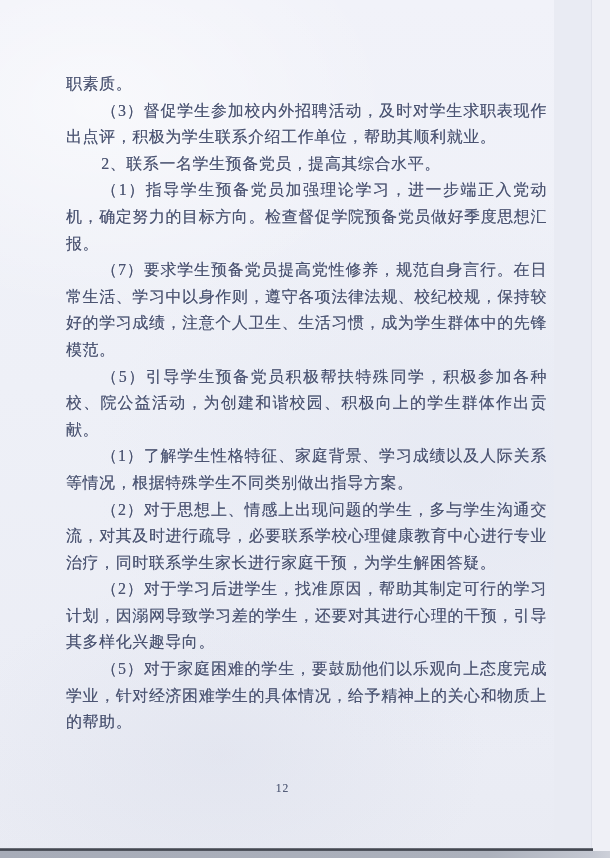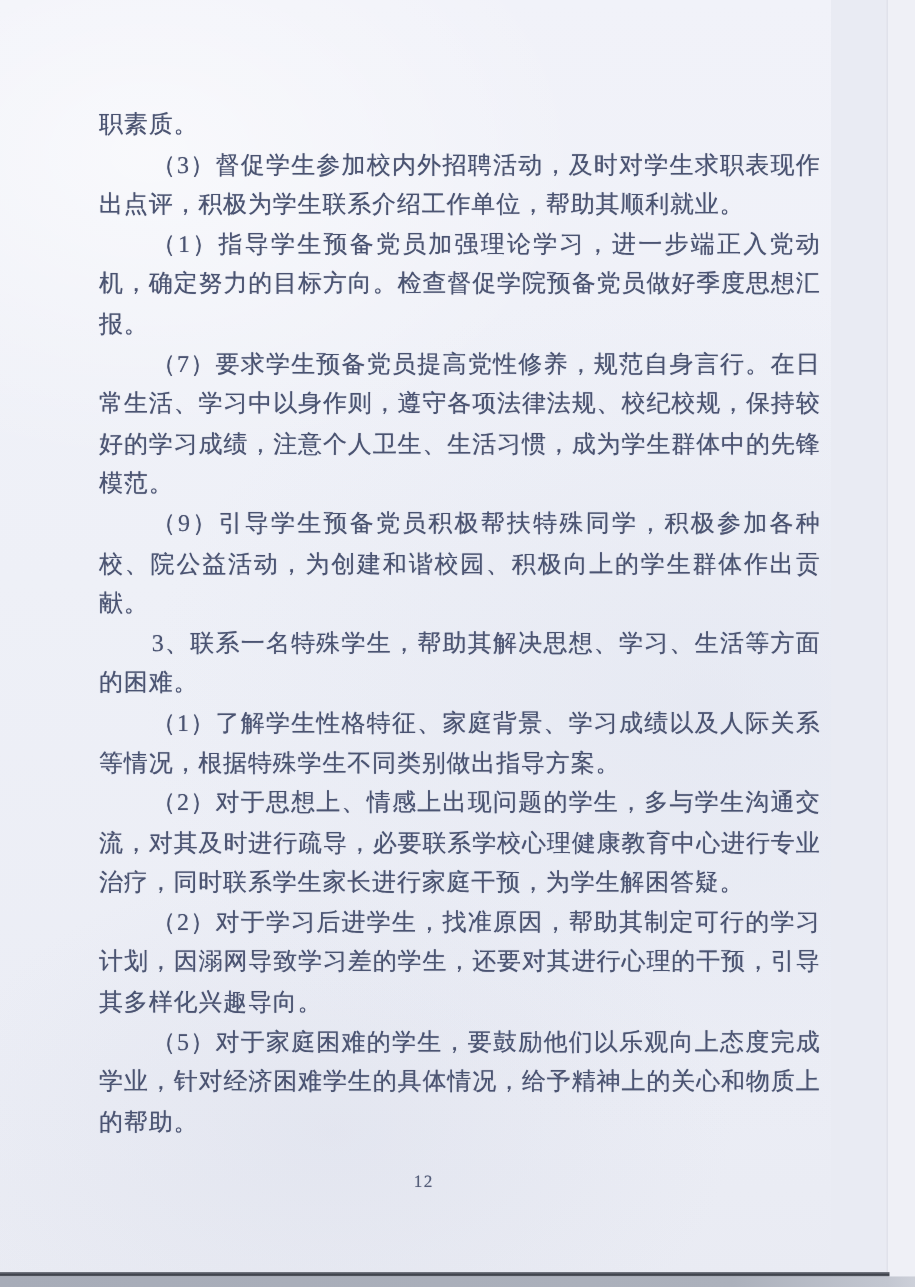--- a/index.html
+++ b/index.html
@@ -83,24 +83,24 @@
   }
 </style>
 </head>
 <body>
 
 <div class="scan">
 
   <div class="textblock">
     <p class="para no-indent">职素质。</p>
     <p class="para">（3）督促学生参加校内外招聘活动，及时对学生求职表现作出点评，积极为学生联系介绍工作单位，帮助其顺利就业。</p>
+    <p class="para">2、联系一名学生预备党员，提高其综合水平。</p>
     <p class="para">（1）指导学生预备党员加强理论学习，进一步端正入党动机，确定努力的目标方向。检查督促学院预备党员做好季度思想汇报。</p>
     <p class="para">（7）要求学生预备党员提高党性修养，规范自身言行。在日常生活、学习中以身作则，遵守各项法律法规、校纪校规，保持较好的学习成绩，注意个人卫生、生活习惯，成为学生群体中的先锋模范。</p>
-    <p class="para">（9）引导学生预备党员积极帮扶特殊同学，积极参加各种校、院公益活动，为创建和谐校园、积极向上的学生群体作出贡献。</p>
-    <p class="para">3、联系一名特殊学生，帮助其解决思想、学习、生活等方面的困难。</p>
+    <p class="para">（5）引导学生预备党员积极帮扶特殊同学，积极参加各种校、院公益活动，为创建和谐校园、积极向上的学生群体作出贡献。</p>
     <p class="para">（1）了解学生性格特征、家庭背景、学习成绩以及人际关系等情况，根据特殊学生不同类别做出指导方案。</p>
     <p class="para">（2）对于思想上、情感上出现问题的学生，多与学生沟通交流，对其及时进行疏导，必要联系学校心理健康教育中心进行专业治疗，同时联系学生家长进行家庭干预，为学生解困答疑。</p>
     <p class="para">（2）对于学习后进学生，找准原因，帮助其制定可行的学习计划，因溺网导致学习差的学生，还要对其进行心理的干预，引导其多样化兴趣导向。</p>
     <p class="para">（5）对于家庭困难的学生，要鼓励他们以乐观向上态度完成学业，针对经济困难学生的具体情况，给予精神上的关心和物质上的帮助。</p>
   </div>
 
   <div class="pagenum">12</div>
 
   <div class="right-strip"></div>
   <div class="bottom-line"></div>

